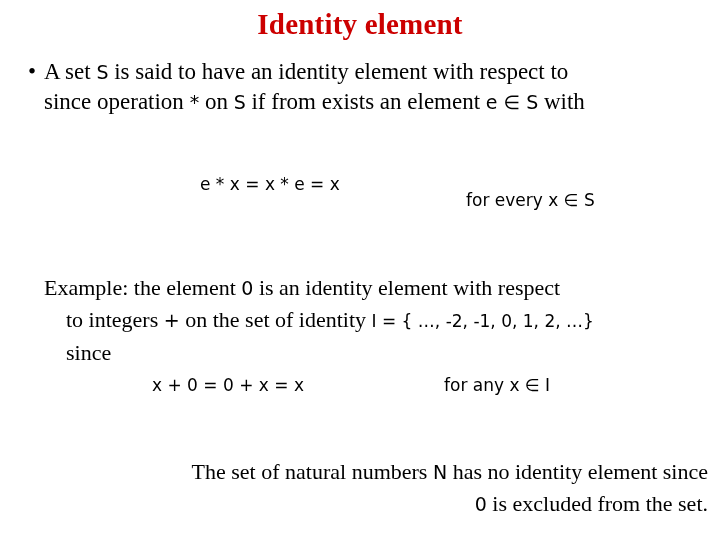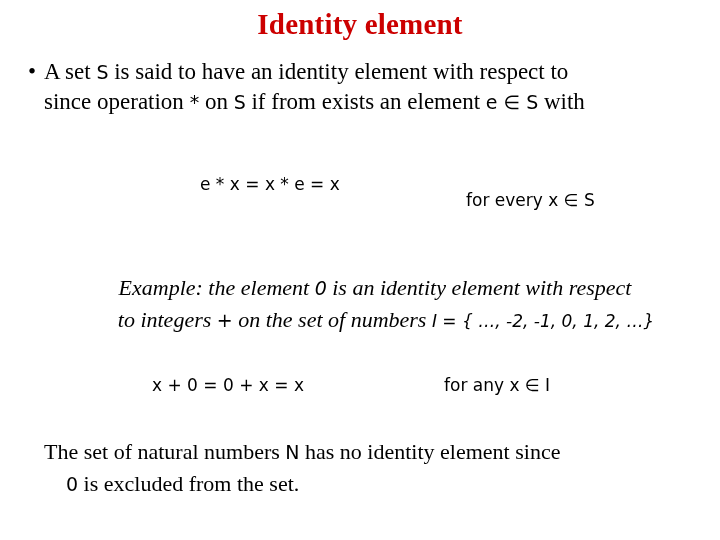--- a/index.html
+++ b/index.html
@@ -94,36 +94,35 @@
     position: absolute;
     left: 444px;
   }
   .para-example {
     position: absolute;
     top: 272px;
     left: 44px;
     width: 662px;
     font-size: 22px;
     line-height: 32px;
-    text-align: center;
-    font-style: italic;
+    text-align: left;
   }
   .para-example .indent {
     display: block;
     padding-left: 22px;
     text-indent: 0;
   }
   .para-final {
     position: absolute;
-    top: 436px;
+    top: 456px;
     left: 44px;
     width: 664px;
     font-size: 22px;
     line-height: 32px;
-    text-align: left;
+    text-align: right;
   }
   .para-final .indent {
     display: block;
     padding-left: 22px;
   }
   .nb {
     white-space: nowrap;
   }
 </style>
 </head>
@@ -140,21 +139,22 @@
     </div>
   </div>
 
   <div class="eq-row eq1">
     <span class="eq-left nb">e * x = x * e = x</span>
     <span class="eq-right nb">for every  x ∈ S</span>
   </div>
 
   <div class="para-example">
     <span>Example: the element </span><span class="mono">0</span><span> is an identity element with respect</span>
-    <span class="indent"><span>to integers </span><span class="mono">+</span><span> on the set of numbers </span><span class="mono-sm nb">I = { …, -2, -1, 0, 1, 2, …}</span></span>
+    <span class="indent"><span>to integers </span><span class="mono">+</span><span> on the set of identity </span><span class="mono-sm nb">I = { …, -2, -1, 0, 1, 2, …}</span></span>
+    <span class="indent">since</span>
   </div>
 
   <div class="eq-row eq2">
     <span class="eq-left nb">x + 0  =  0 + x  =  x</span>
     <span class="eq-right nb">for any  x ∈ I</span>
   </div>
 
   <div class="para-final">
     <span>The set of natural numbers </span><span class="mono">N</span><span> has no identity element since</span>
     <span class="indent"><span class="mono">0</span><span> is excluded from the set.</span></span>

